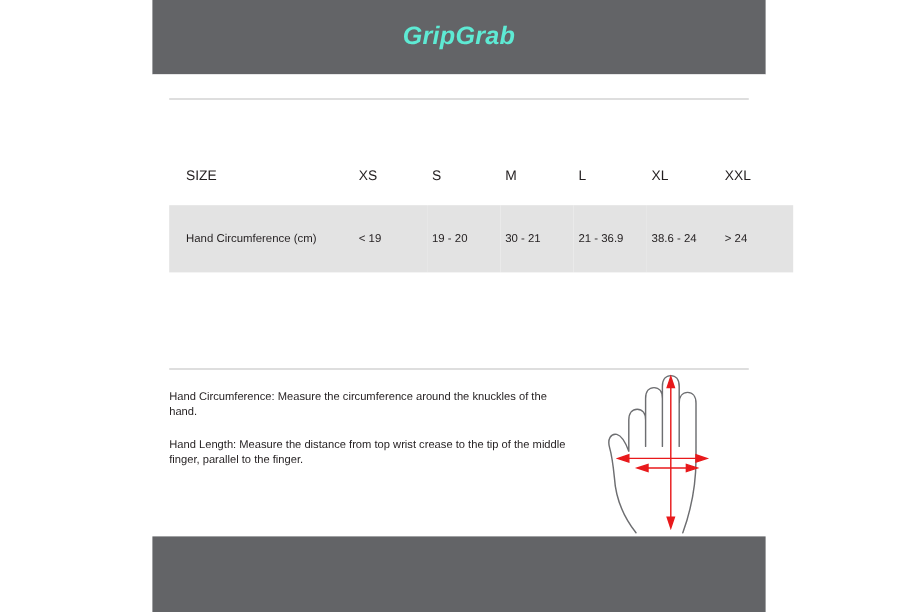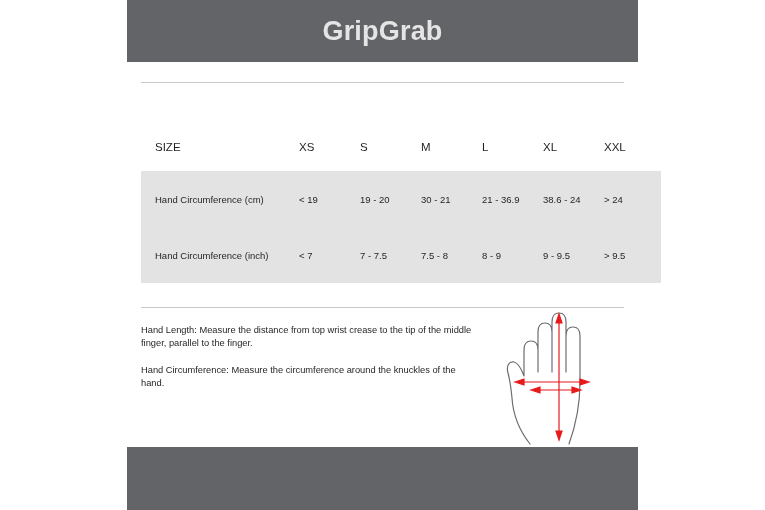--- a/index.html
+++ b/index.html
@@ -24,24 +24,25 @@
     left: 127px;
     top: 0;
     width: 511px;
     height: 62px;
     background: #636467;
     display: flex;
     align-items: center;
     justify-content: center;
   }
   .brand {
-    color: #e5e5e5;
-    font-size: 27px;
+    color: #5eead4;
+    font-size: 21px;
     font-weight: bold;
     letter-spacing: 0.2px;
+    font-style: italic;
   }
   .footer-band {
     position: absolute;
     left: 127px;
     top: 447px;
     width: 511px;
     height: 63px;
     background: #636467;
   }
   .content {
@@ -144,37 +145,28 @@
       <tbody>
         <tr class="shaded">
           <td class="label-col">Hand Circumference (cm)</td>
           <td class="size-col">&lt; 19</td>
           <td class="size-col">19 - 20</td>
           <td class="size-col">30 - 21</td>
           <td class="size-col">21 - 36.9</td>
           <td class="size-col">38.6 - 24</td>
           <td class="size-col">&gt; 24</td>
         </tr>
-        <tr class="shaded">
-          <td class="label-col">Hand Circumference (inch)</td>
-          <td class="size-col">&lt; 7</td>
-          <td class="size-col">7 - 7.5</td>
-          <td class="size-col">7.5 - 8</td>
-          <td class="size-col">8 - 9</td>
-          <td class="size-col">9 - 9.5</td>
-          <td class="size-col">&gt; 9.5</td>
-        </tr>
       </tbody>
     </table>
 
     <div class="rule rule-bottom"></div>
 
     <div class="notes">
+      <div class="note">Hand Circumference: Measure the circumference around the knuckles of the hand.</div>
       <div class="note">Hand Length: Measure the distance from top wrist crease to the tip of the middle finger, parallel to the finger.</div>
-      <div class="note">Hand Circumference: Measure the circumference around the knuckles of the hand.</div>
     </div>
 
     <div class="hand-figure">
       <svg width="125" height="135" viewBox="0 0 125 135" xmlns="http://www.w3.org/2000/svg">
         <g fill="none" stroke="#6d6e71" stroke-width="1.2" stroke-linecap="round" stroke-linejoin="round">
           <path d="M33,134 C22,120 16,104 15,88 C14,78 13,70 11,63 C9,56 12,51 17,52 C21,53 24,58 27,66
                    L27,40 C27,34 30,31 34,31 C38,31 41,34 41,40 L41,62
                    L41,22 C41,16 44,13 48,13 C52,13 55,16 55,22 L55,62
                    L55,12 C55,6 58,3 62,3 C66,3 69,6 69,12 L69,62
                    L69,26 C69,20 72,17 76,17 C80,17 83,20 83,26 L83,72

